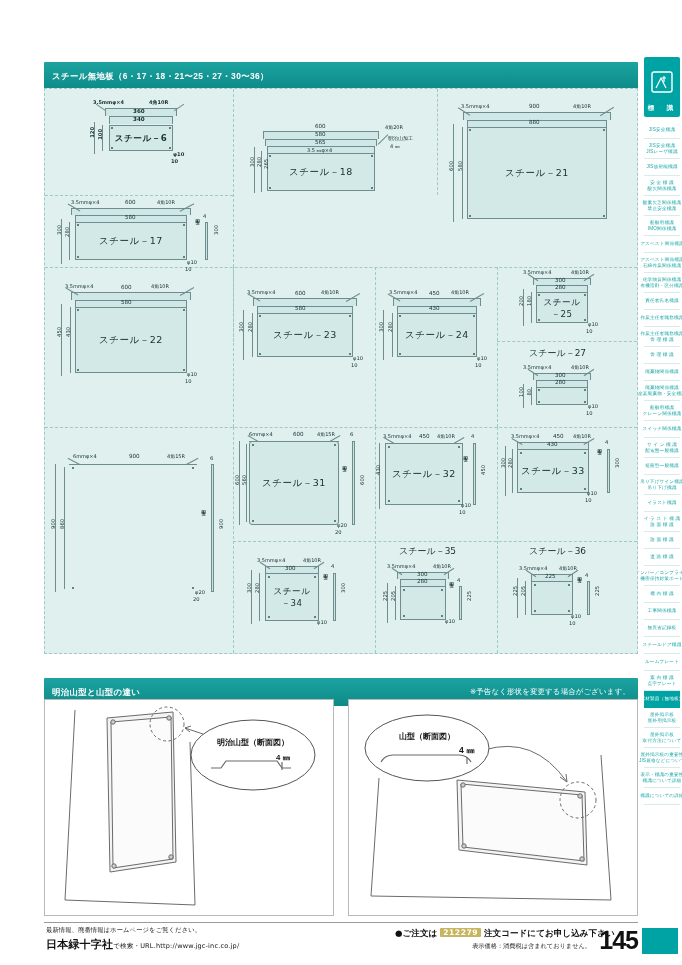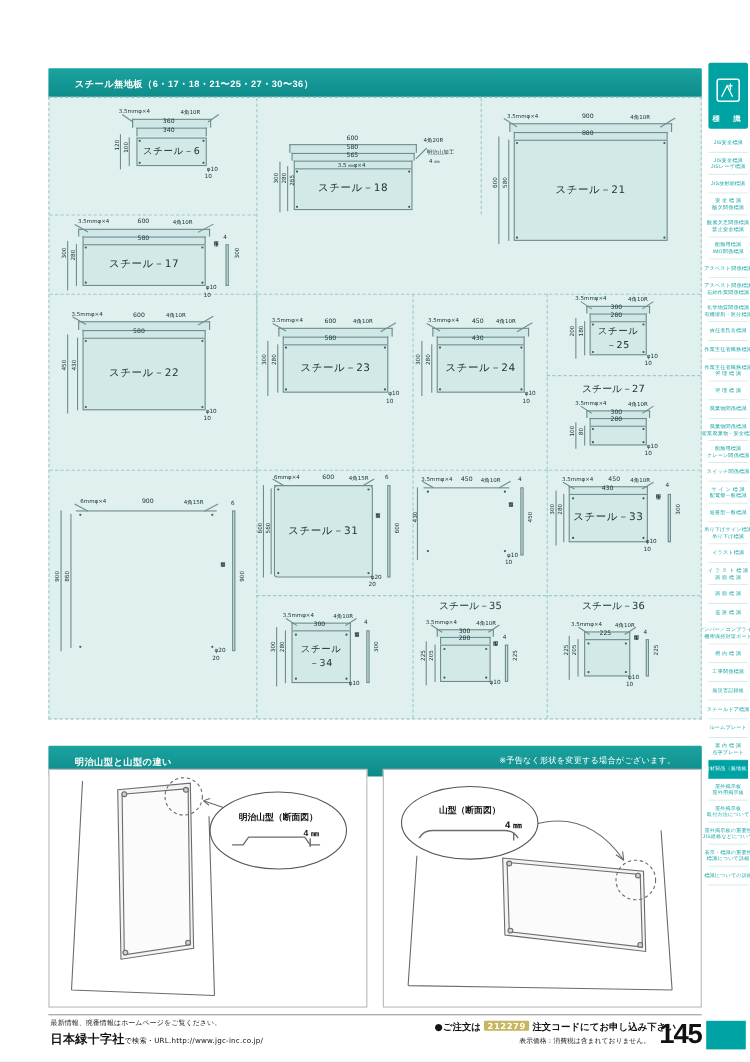--- a/index.html
+++ b/index.html
@@ -42,21 +42,21 @@
   .tab.two{min-height:20px;}
   .tab.active{background:#00a3a3;color:#ffffff;border-bottom-color:#00a3a3;}
   .tab span{display:block;white-space:nowrap;}
 
   
   .bar{
     position:absolute;left:44px;width:594px;height:28px;
     background:linear-gradient(#1ca3a0,#0c8a88);
     border-radius:1px;
     display:flex;align-items:center;justify-content:space-between;
-    padding:0 24px;box-sizing:border-box;
+    padding:0 8px;box-sizing:border-box;
   }
   .bar .t{color:#fff;font-size:8.4px;font-weight:bold;letter-spacing:.4px;}
   .bar .note{color:#fff;font-size:7.4px;letter-spacing:.2px;}
 
   
   #grid{
     position:absolute;left:44px;top:88px;width:594px;height:566px;
     background:#dff0ef;
     border:1px dashed #9ec9c7;
     box-sizing:border-box;
@@ -278,21 +278,21 @@
     <div class="vdash" style="left:188px;top:178px;height:160px;"></div>
     <div class="vdash" style="left:330px;top:178px;height:160px;"></div>
     <div class="vdash" style="left:452px;top:178px;height:160px;"></div>
     <div class="hdash" style="left:452px;top:252px;width:140px;"></div>
     <div class="hdash" style="left:0;top:338px;width:592px;"></div>
     <div class="vdash" style="left:188px;top:338px;height:226px;"></div>
     <div class="vdash" style="left:330px;top:338px;height:226px;"></div>
     <div class="vdash" style="left:452px;top:338px;height:226px;"></div>
     <div class="hdash" style="left:188px;top:452px;width:404px;"></div>
 
-    <div class="cell" style="left:15px;top:0;width:188px;height:106px;">
+    <div class="cell" style="left:0;top:0;width:188px;height:106px;font-weight:bold;">
       <div class="lbl t" style="left:48px;top:10px;">3.5mmφ×4</div>
       <div class="lbl t" style="left:104px;top:10px;">4角10R</div>
       <div class="dimtop" style="left:60px;top:19px;width:72px;height:8px;"></div>
       <div class="lbl n" style="left:88px;top:19px;">360</div>
       <div class="dimtop" style="left:64px;top:27px;width:64px;height:8px;"></div>
       <div class="lbl n" style="left:88px;top:27px;">340</div>
       <div class="vline" style="left:60px;top:19px;height:8px;"></div>
       <div class="hline" style="left:50px;top:18px;width:12px;transform:rotate(35deg);"></div>
       <div class="hline" style="left:128px;top:18px;width:12px;transform:rotate(-35deg);"></div>
       <div class="plate" style="left:64px;top:36px;width:64px;height:26px;">
@@ -557,20 +557,23 @@
       <div class="lbl" style="left:102px;top:102px;">20</div>
     </div>
 
     <div class="cell" style="left:330px;top:338px;width:122px;height:114px;">
       <div class="lbl t" style="left:8px;top:6px;">3.5mmφ×4</div>
       <div class="lbl n" style="left:44px;top:6px;">450</div>
       <div class="lbl t" style="left:62px;top:6px;">4角10R</div>
       <div class="hline" style="left:10px;top:16px;width:78px;"></div>
       <div class="hline" style="left:8px;top:13px;width:12px;transform:rotate(30deg);"></div>
       <div class="hline" style="left:78px;top:13px;width:12px;transform:rotate(-30deg);"></div>
+      <div class="plate" style="left:10px;top:16px;width:78px;height:62px;">
+        <div class="name">スチール－32</div>
+      </div>
       <div class="vline" style="left:4px;top:16px;height:66px;"></div>
       <div class="vlbl" style="left:0px;top:38px;">430</div>
       <div class="side" style="left:98px;top:16px;height:62px;"></div>
       <div class="lbl" style="left:96px;top:6px;">4</div>
       <div class="vlbl" style="left:105px;top:38px;">450</div>
       <div class="vlbl t" style="left:88px;top:38px;font-size:4.4px;">山型加工</div>
       <div class="dot" style="left:13px;top:19px;"></div>
       <div class="dot" style="left:83px;top:19px;"></div>
       <div class="dot" style="left:13px;top:73px;"></div>
       <div class="dot" style="left:83px;top:73px;"></div>

